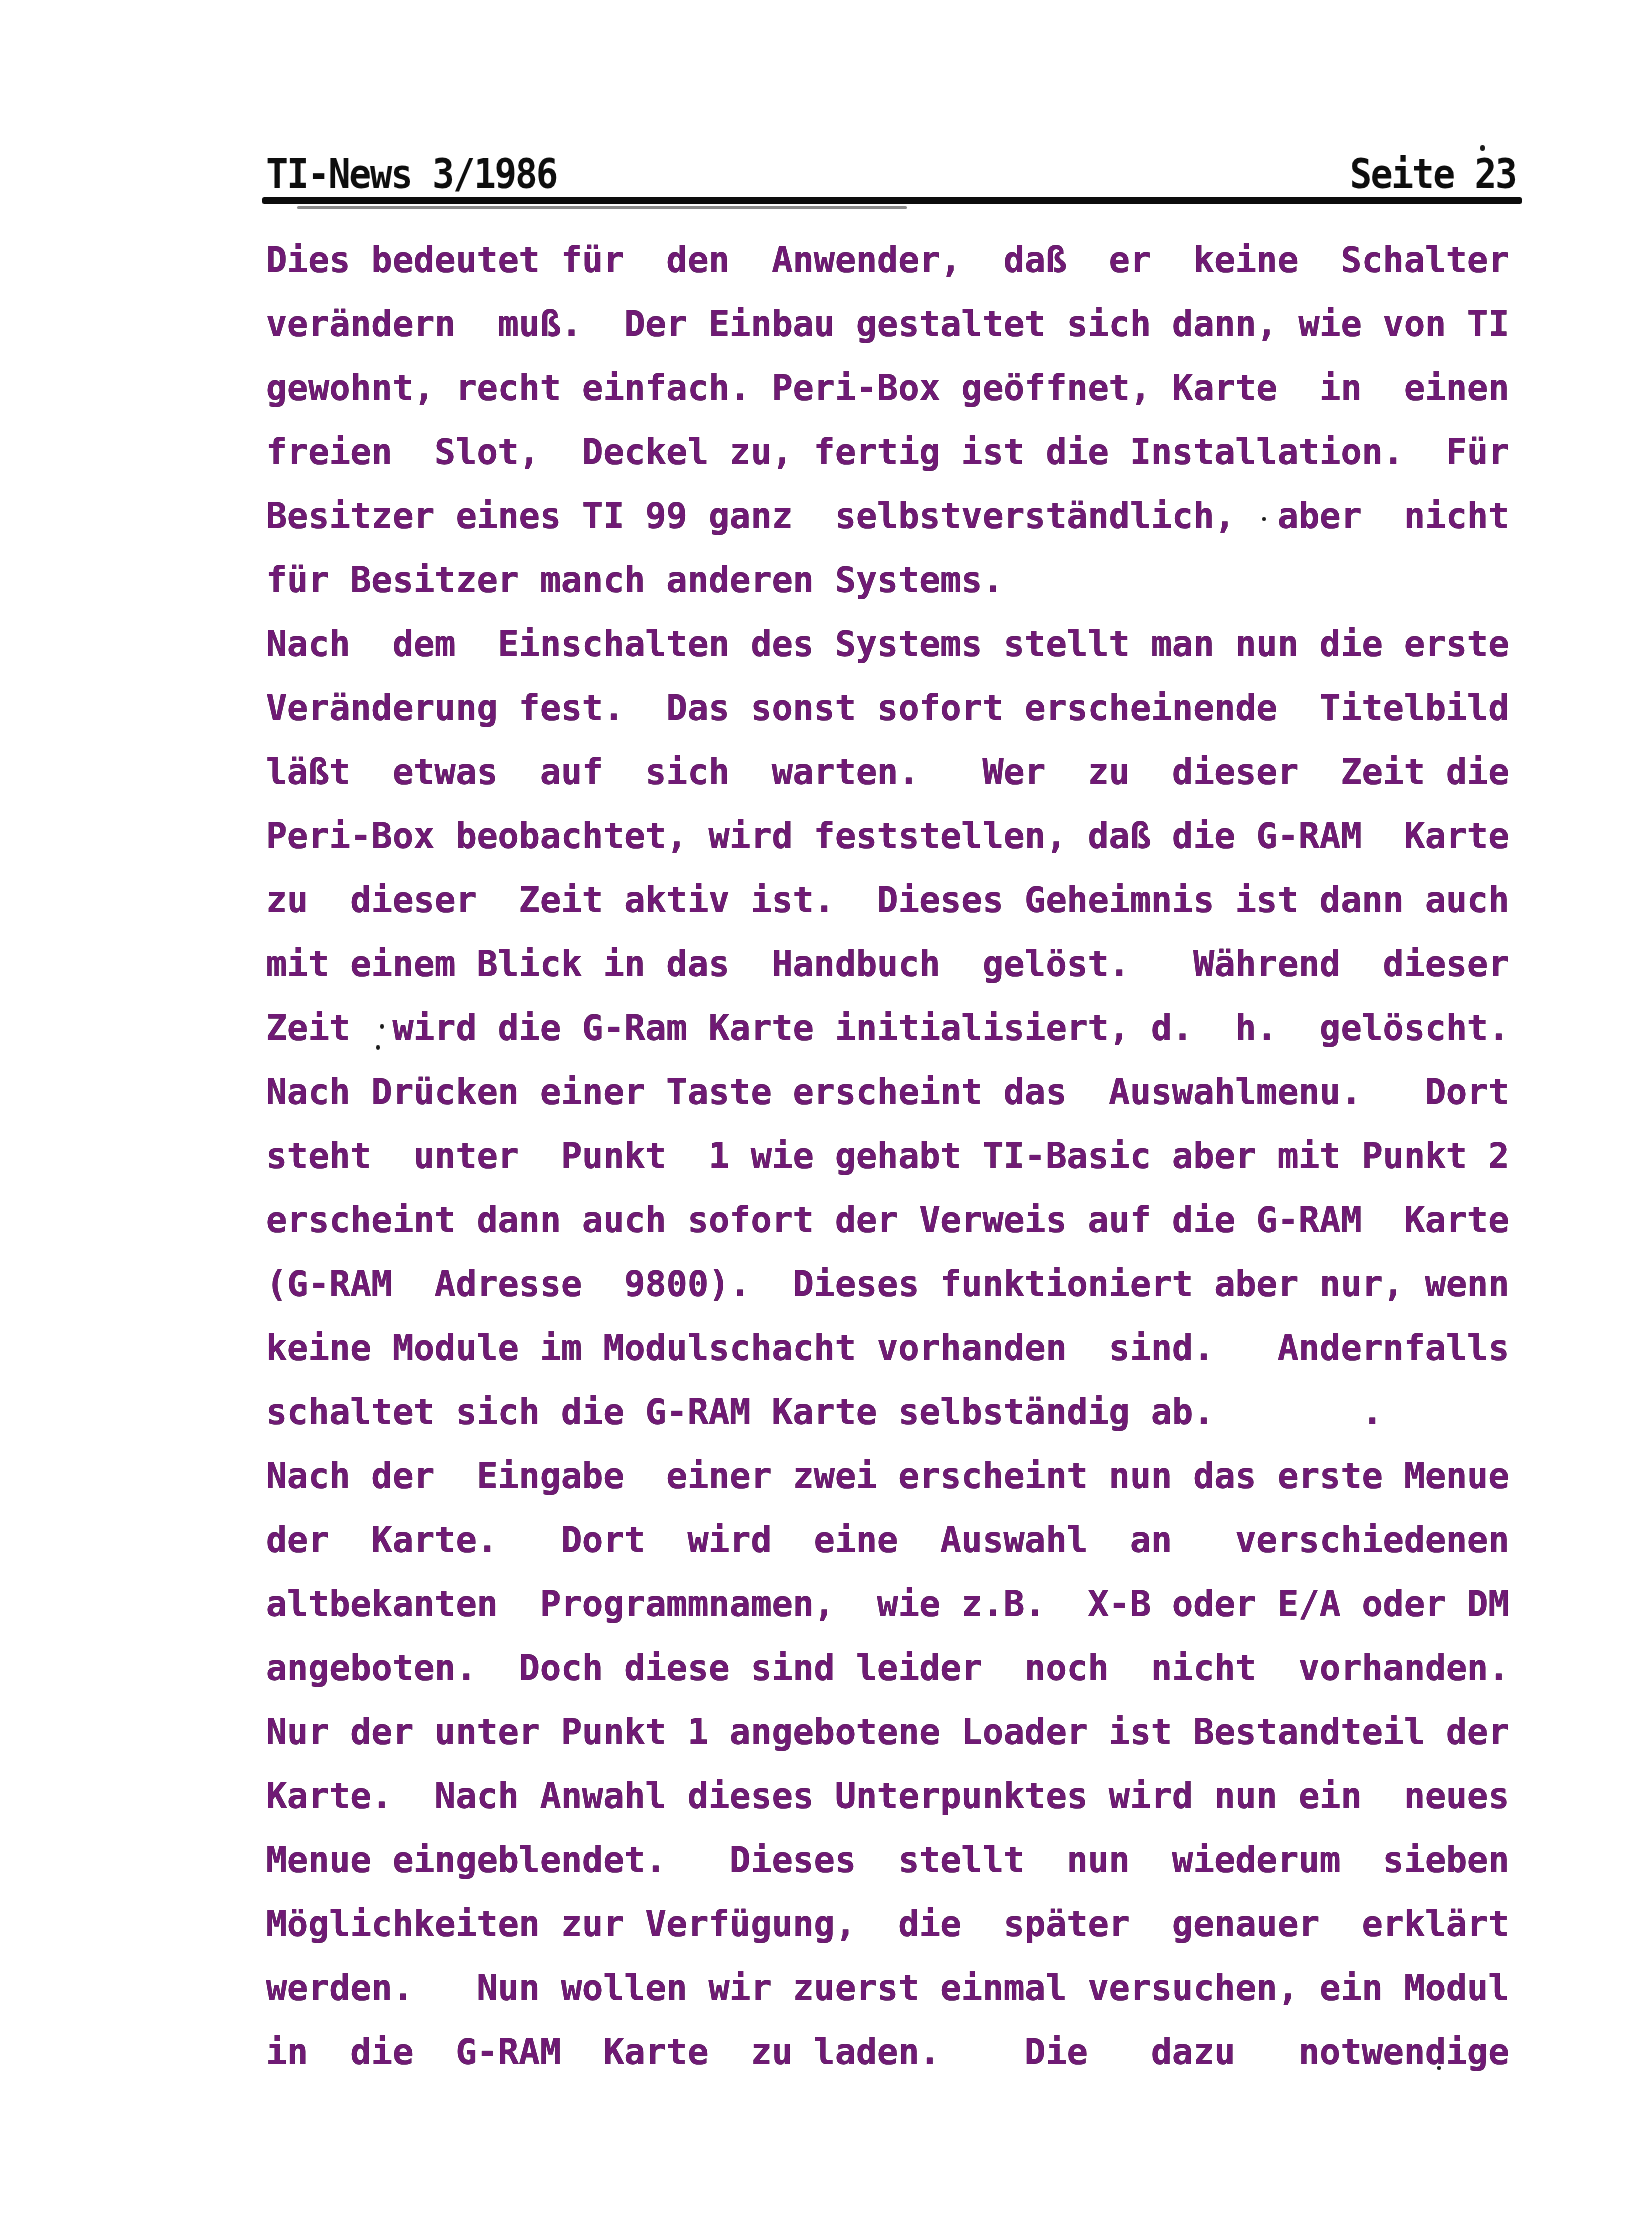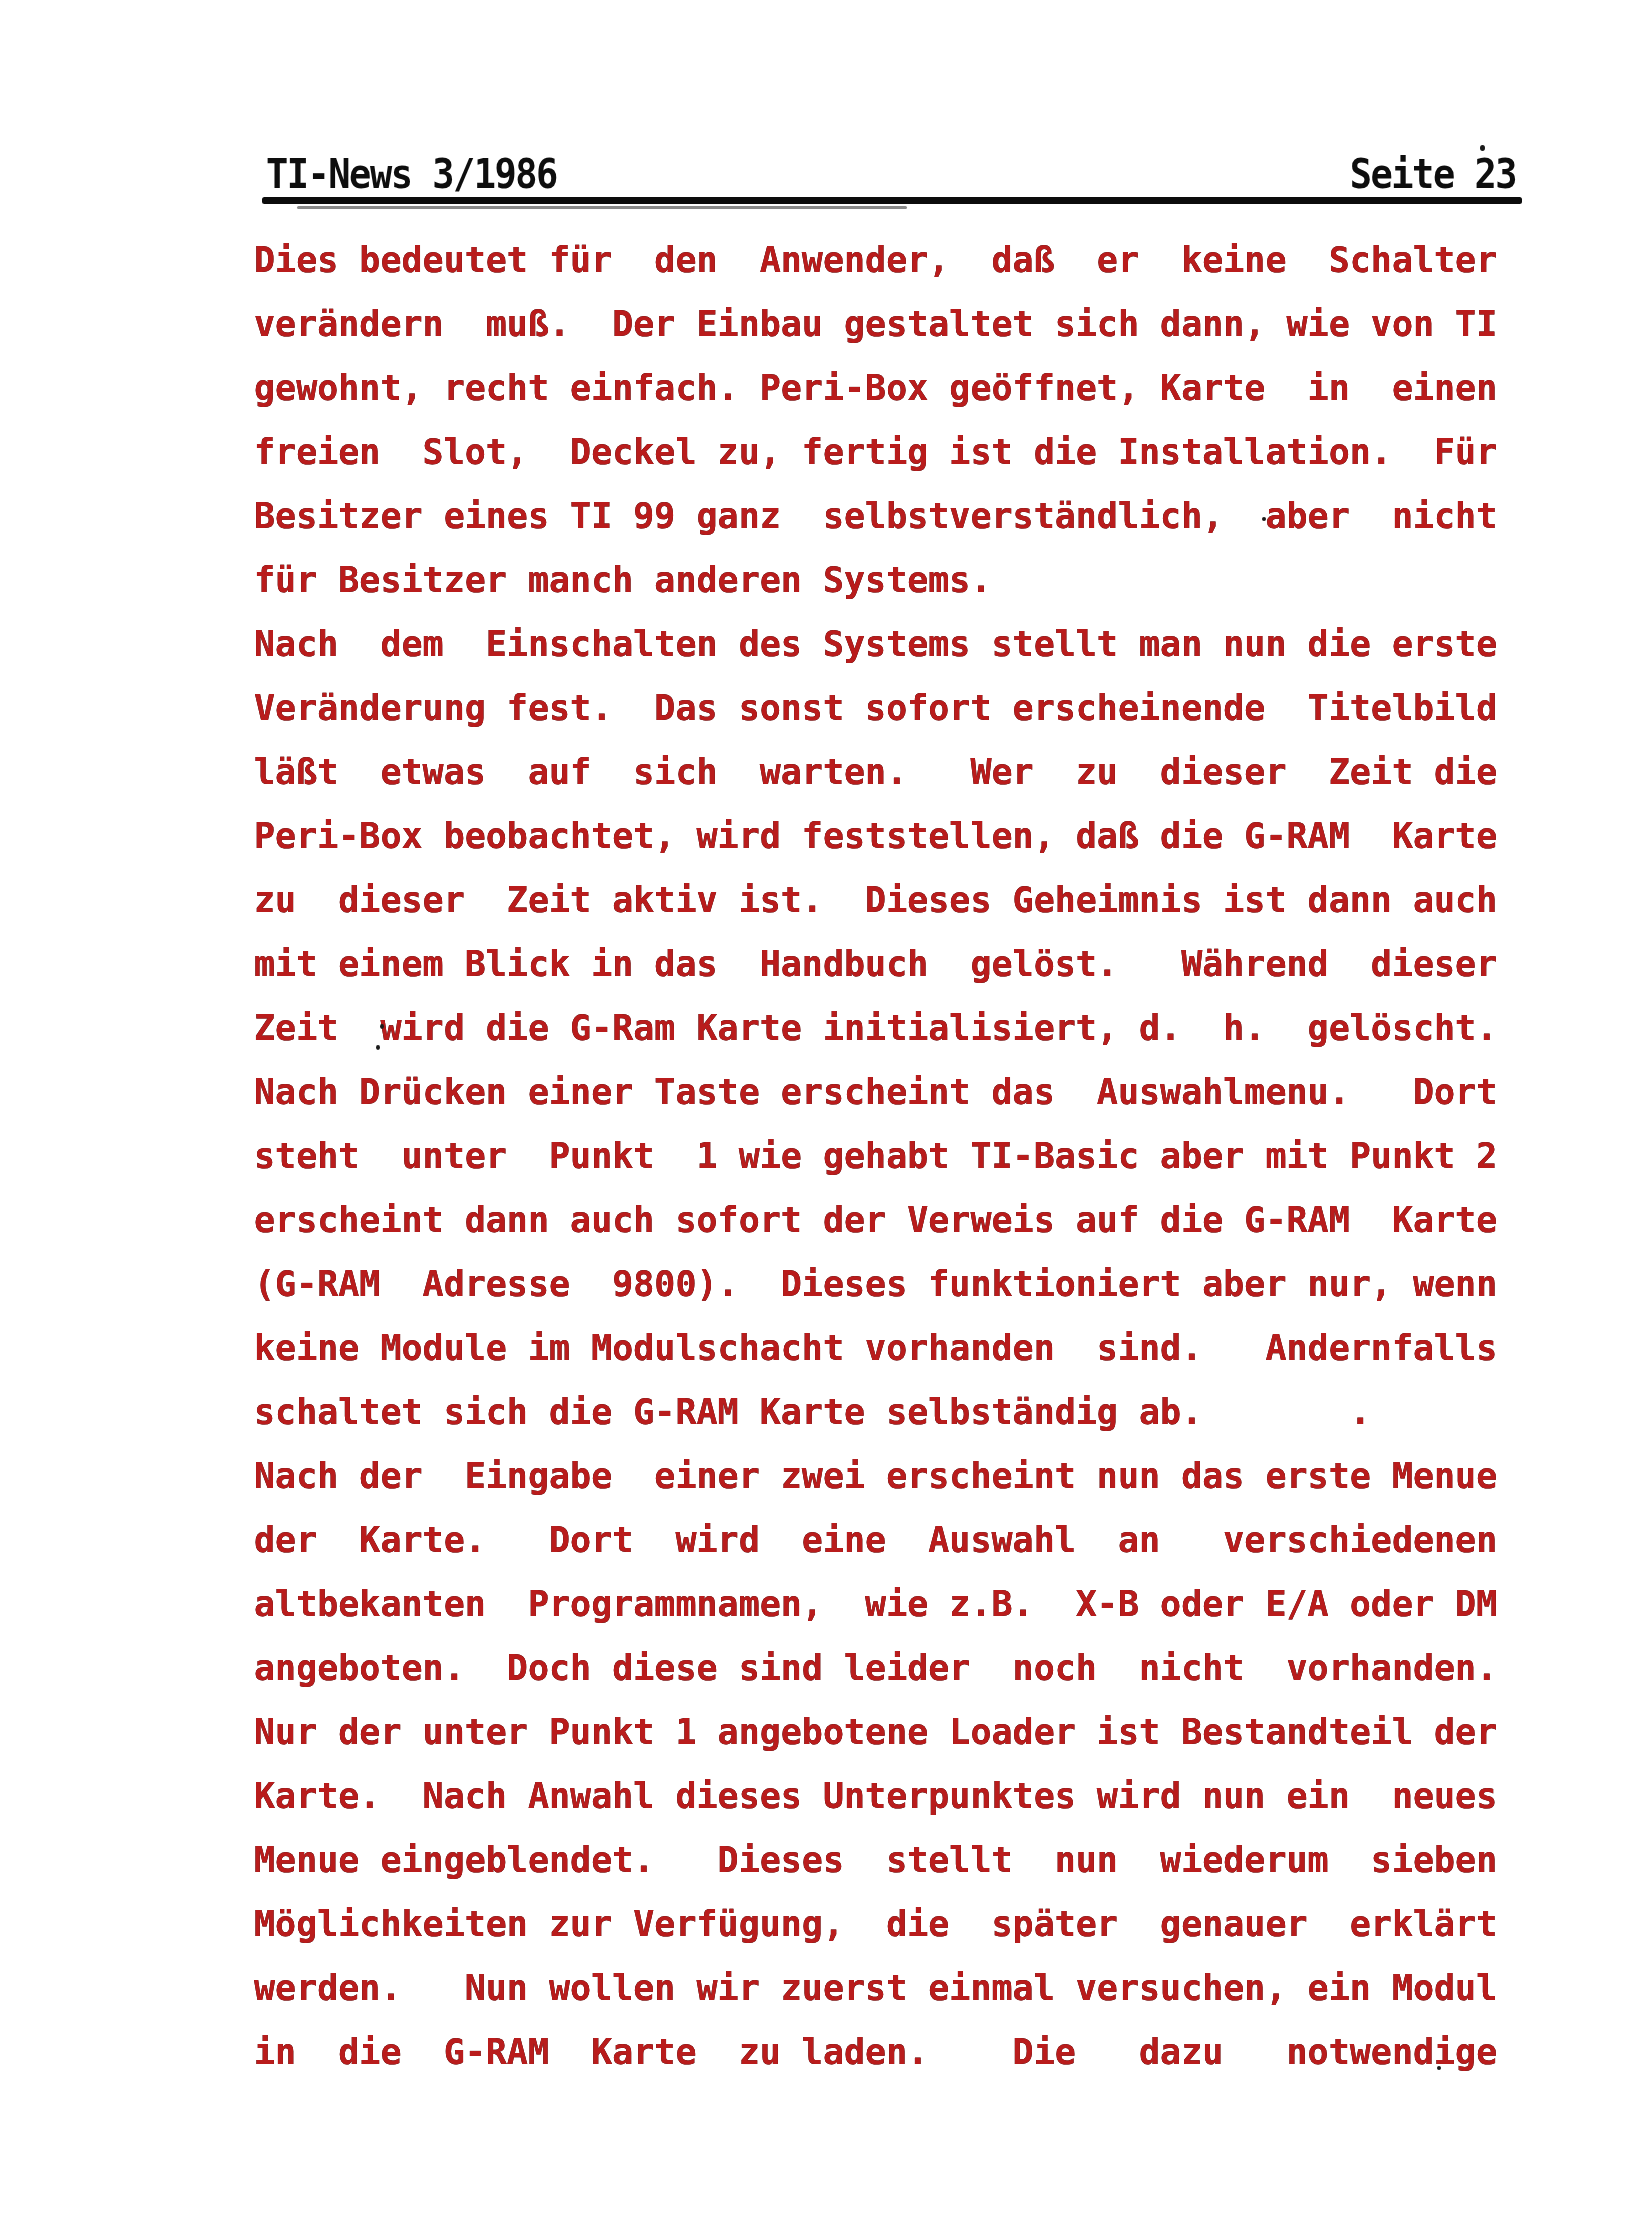--- a/index.html
+++ b/index.html
@@ -49,27 +49,27 @@
     left: 297px;
     top: 206px;
     width: 610px;
     height: 2.5px;
     background: #2a2a2a;
     opacity: 0.55;
     border-radius: 1.6px;
   }
   .body-text {
     position: absolute;
-    left: 254px;
+    left: 266px;
     top: 228px;
     font-size: 35px;
     font-weight: 700;
     line-height: 64px;
     white-space: pre;
-    color: #b91c1c;
+    color: #701a75;
     text-shadow: 0 0 0.4px #000;
   }
   .line {
     height: 64px;
   }
   .dot {
     position: absolute;
     background: #1a1a1a;
     border-radius: 50%;
   }

